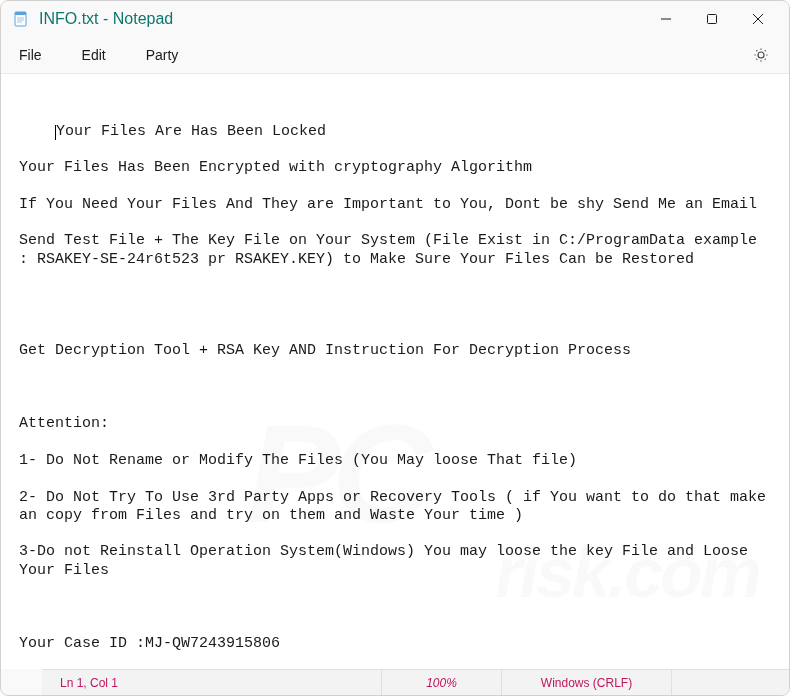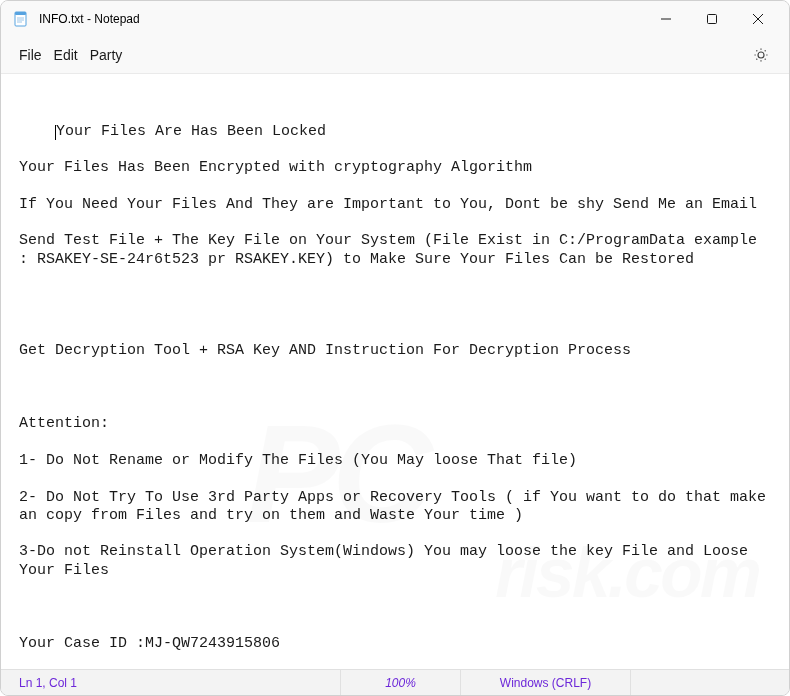--- a/index.html
+++ b/index.html
@@ -30,22 +30,22 @@
     }
     .app-icon {
       width: 16px;
       height: 16px;
       margin-right: 10px;
       display: flex;
       align-items: center;
       justify-content: center;
     }
     .title-text {
-      font-size: 12px;
-      color: #000000;
+      font-size: 16px;
+      color: #0f766e;
       flex: 1;
     }
     .win-controls {
       display: flex;
       gap: 0;
     }
     .win-btn {
       width: 46px;
       height: 32px;
       display: flex;
@@ -56,20 +56,21 @@
     .win-btn svg { pointer-events: none; }
     .menubar {
       height: 36px;
       display: flex;
       align-items: center;
       padding: 0 12px;
       background: #f9f9f9;
     }
     .menubar-left {
       display: flex;
+      gap: 28px;
     }
     .menu-item {
       font-size: 14px;
       color: #1a1a1a;
       cursor: pointer;
       padding: 4px 6px;
     }
     .menubar-spacer { flex: 1; }
     .gear-btn {
       width: 32px;
@@ -100,21 +101,22 @@
       height: 1em;
       vertical-align: text-bottom;
     }
     .statusbar {
       height: 26px;
       display: flex;
       align-items: center;
       background: #f3f3f3;
       border-top: 1px solid #e0e0e0;
       font-size: 12px;
-      color: #6d28d9;
+      color: #be185d;
+      margin-left: 41px;
     }
     .status-seg {
       padding: 0 14px;
       height: 100%;
       display: flex;
       align-items: center;
       border-right: 1px solid #e0e0e0;
     }
     .status-seg.first { flex: 0 0 340px; padding-left: 18px; }
     .status-seg.zoom { flex: 0 0 120px; justify-content: center; font-style: italic; }

